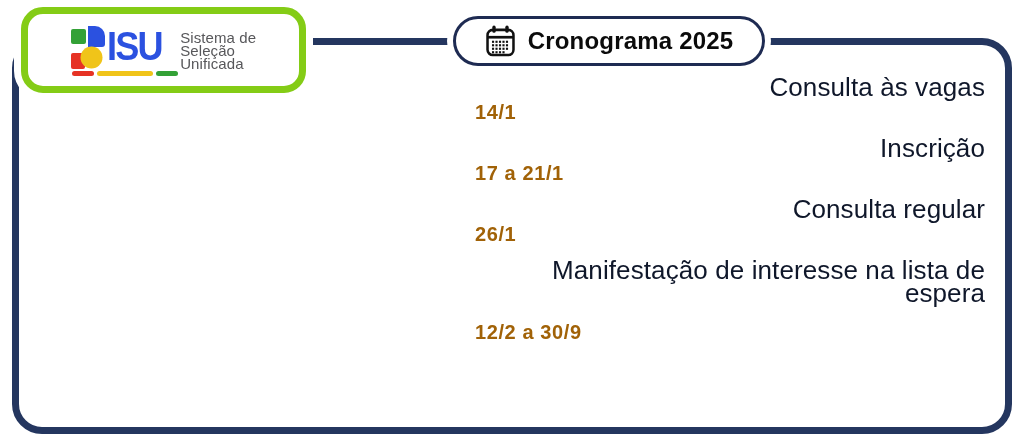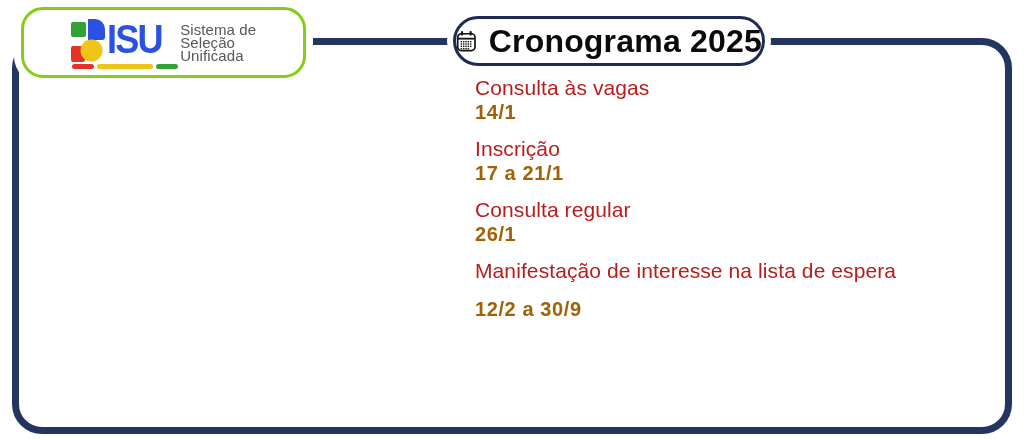--- a/index.html
+++ b/index.html
@@ -16,32 +16,33 @@
     background: #ffffff; border: 7px solid #24365f; border-radius: 30px;
     z-index: 1;
   }
 
   
   .schedule {
     position: absolute; left: 475px; top: 76px; width: 510px;
     display: flex; flex-direction: column; gap: 14px; z-index: 3;
   }
   .item .label {
-    font-size: 21px; line-height: 23px; color: #b91c1c;
+    font-size: 26px; line-height: 23px; color: #0f172a;
     letter-spacing: 0.1px;
+    text-align: right;
   }
   .item .date {
     font-size: 20px; line-height: 22px; margin-top: 2px;
     font-weight: 700; color: #a16207; letter-spacing: 0.6px;
   }
 
   
   .logo-box {
-    position: absolute; left: 21px; top: 7px; width: 285px; height: 71px;
-    background: #ffffff; border: 3px solid #84cc16; border-radius: 22px;
+    position: absolute; left: 21px; top: 7px; width: 285px; height: 86px;
+    background: #ffffff; border: 7px solid #84cc16; border-radius: 22px;
     box-shadow: 0 0 0 7px #ffffff;
     display: flex; align-items: center; justify-content: center; gap: 11px;
     z-index: 4;
   }
   .logo-mark { position: relative; display: flex; align-items: flex-start; height: 52px; }
   .logo-glyph { display: block; margin-top: 2px; }
   .logo-letters {
     display: inline-block; font-size: 41px; line-height: 44px; font-weight: 800;
     color: #2b51e0; letter-spacing: -2px; transform: scaleX(0.88);
     transform-origin: left center; margin-left: 2px;
@@ -59,21 +60,21 @@
 
   
   .pill {
     position: absolute; left: 453px; top: 16px; width: 312px; height: 50px;
     background: #ffffff; border: 3px solid #1e2b52; border-radius: 26px;
     box-shadow: 0 0 0 6px #ffffff;
     display: flex; align-items: center; justify-content: center; gap: 12px;
     z-index: 4;
   }
   .pill-title {
-    font-size: 32px; font-weight: 800; color: #0b0b0b; letter-spacing: 0.2px;
+    font-size: 24px; font-weight: 800; color: #0b0b0b; letter-spacing: 0.2px;
     white-space: nowrap;
   }
   .cal-icon { display: block; }
 </style>
 </head>
 <body>
 
 <div class="stage">
 
   <div class="card"></div>

